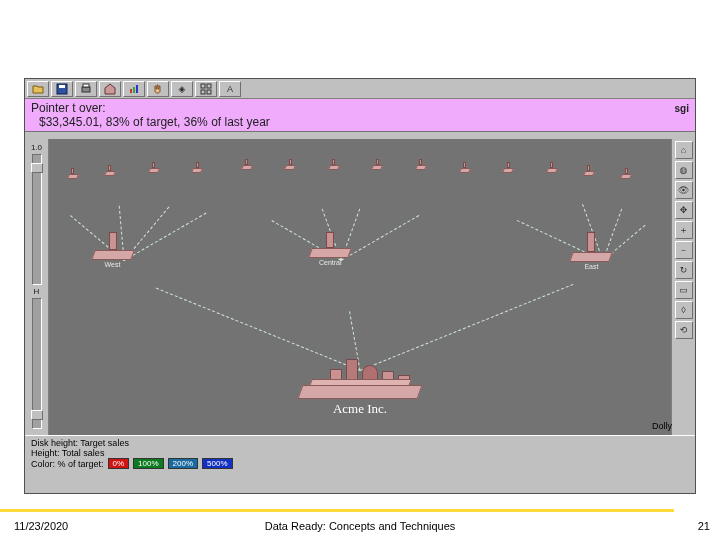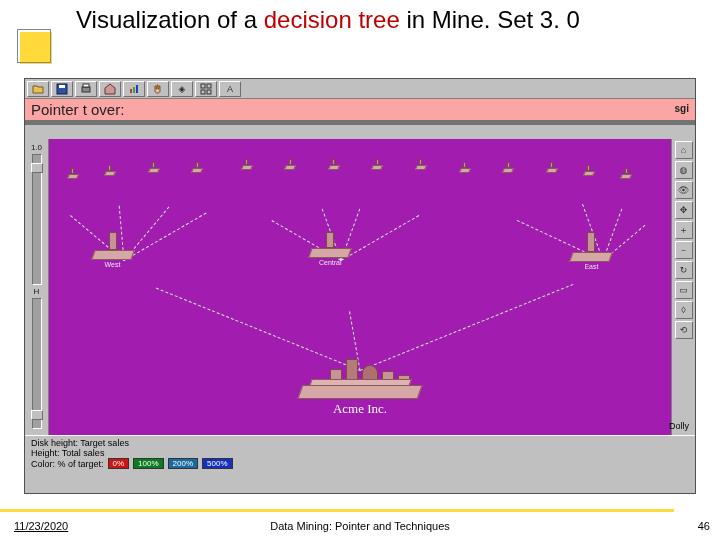--- a/index.html
+++ b/index.html
@@ -12,33 +12,33 @@
   .title-marker::before { content:""; position:absolute; left:-3px; top:-3px; width:32px; height:32px; border:1px solid #888; }
   .title-text { font-size: 24px; color: #000; line-height: 1.15; margin-left: 46px; }
   .title-text .red { color: #c00000; }
 
   .app { position: absolute; top: 78px; left: 24px; width: 672px; height: 416px; background: #c0c0c0; border: 1px solid #505050; font-family: "MS Sans Serif", Arial, sans-serif; font-size: 9px; color: #000; }
 
   .toolbar { height: 20px; background: #c0c0c0; border-bottom: 1px solid #808080; display:flex; align-items:center; padding: 0 2px; gap:2px; }
   .tbtn { width: 22px; height: 16px; background: #c0c0c0; border: 1px solid; border-color: #fff #707070 #707070 #fff; display:flex; align-items:center; justify-content:center; font-size:9px; color:#303030; }
   .tbtn svg { width: 12px; height: 12px; }
 
-  .pointer-panel { background: #fca5a5; padding: 2px 6px 1px 6px; border-bottom: 5px solid #737373; font-size: 15px; line-height: 1.2; }
+  .pointer-panel { background: #f0abfc; padding: 2px 6px 1px 6px; border-bottom: 1px solid #737373; font-size: 12px; line-height: 1.2; }
   .pointer-panel .row1 { font-weight: normal; color:#222; }
   .pointer-panel .row2 { color:#222; padding-left: 8px; }
 
   .brand { position:absolute; top: 24px; right: 6px; font-weight:bold; font-size: 10px; color:#222; }
 
   .viz-row { position: absolute; top: 60px; left: 0; right: 0; bottom: 58px; display:flex; }
   .vslider-col { width: 24px; background:#c0c0c0; border-right:1px solid #808080; display:flex; flex-direction:column; align-items:center; justify-content:space-between; padding:4px 0; }
   .vslider { width: 10px; flex:1; background: #a0a0a0; border:1px solid; border-color:#707070 #fff #fff #707070; margin:2px 0; position:relative; }
   .vslider .thumb { position:absolute; left:-2px; right:-2px; height:10px; top:8px; background:#c0c0c0; border:1px solid; border-color:#fff #707070 #707070 #fff; }
   .vslabel { font-size:8px; color:#111; }
 
-  .viewport { flex:1; background: #a21caf; position:relative; overflow:hidden; }
+  .viewport { flex:1; background: #737373; position:relative; overflow:hidden; }
   .right-tools { width: 24px; background:#c0c0c0; border-left:1px solid #808080; display:flex; flex-direction:column; align-items:center; padding:2px 0; gap:2px; }
   .right-tools .tbtn { width:18px; height:18px; }
 
   .root { position:absolute; left:50%; transform:translateX(-50%); bottom:18px; text-align:center; }
   .root .base { width: 120px; height: 36px; position:relative; }
   .root .base .slab { position:absolute; left:0; bottom:0; width:120px; height:14px; background:#d6a7a7; border:1px solid #8a5a5a; transform: skewX(-20deg); }
   .root .base .slab2 { position:absolute; left:10px; bottom:10px; width:100px; height:10px; background:#e0b3b3; border:1px solid #8a5a5a; transform: skewX(-20deg); }
   .root .buildings { position:absolute; bottom:14px; left:30px; display:flex; gap:4px; align-items:flex-end;}
   .root .buildings .b { width:12px; background:#c99393; border:1px solid #7a4a4a; }
   .root .label { color:#fff; font-family: "Times New Roman", serif; font-size: 13px; margin-top:2px; }
@@ -60,38 +60,32 @@
   .arrow-lbl { font-size:9px; }
   .legend-line { display:flex; align-items:center; gap:4px; font-size:9px; }
   .swatch { display:inline-block; padding:0 4px; color:#fff; font-size:8px; border:1px solid #333; }
   .sw-red { background:#d01414; }
   .sw-green { background:#0c7a20; }
   .sw-teal { background:#1a6aa0; }
   .sw-blue { background:#1330c0; }
 
   .statusbar { position:absolute; left:0; right:0; bottom:0; height:18px; background:#c0c0c0; border-top:1px solid #808080; display:flex; justify-content:space-between; align-items:center; padding:0 4px; font-size:9px;}
   .status-box { border:1px solid; border-color:#707070 #fff #fff #707070; padding:1px 6px; background:#c0c0c0;}
-  .dolly-label { position:absolute; right:6px; bottom:62px; font-size:9px; }
+  .dolly-label { position:absolute; right:23px; bottom:62px; font-size:9px; }
 
   .footer { position:absolute; left:0; right:0; bottom:4px; height:20px; display:flex; align-items:center; justify-content:center; font-size:11px; }
-  .footer .date { position:absolute; left:14px;text-decoration:underline; }
+  .footer .date { position:absolute; left:14px; }
   .footer .pagen { position:absolute; right:10px; }
   .footer-bar { position:absolute; left:0; right:46px; bottom:28px; height:3px; background:#ffda3a; }
 </style>
 </head>
 <body>
 
 <div class="slide">
 
-  <div class="title-block">
-    <div class="title-marker"></div>
-    <div class="title-text">
-      <span>Visualization of a </span><span class="red">decision tree</span><span> in Mine. Set 3. 0</span>
-    </div>
-  </div>
 
   <div class="app">
 
     <div class="toolbar">
       <div class="tbtn">
           <svg viewBox="0 0 12 12">
             <path d="M1 3h4l1 1h5v6H1z" fill="#e6c05a" stroke="#7a5a10"></path>
           </svg>
         </div>
       <div class="tbtn">
@@ -130,20 +124,21 @@
             <rect x="7" y="1" width="4" height="4" fill="none" stroke="#333"></rect>
             <rect x="1" y="7" width="4" height="4" fill="none" stroke="#333"></rect>
             <rect x="7" y="7" width="4" height="4" fill="none" stroke="#333"></rect>
           </svg>
         </div>
       <div class="tbtn">A</div>
     </div>
 
     <div class="pointer-panel">
       <div class="row1">Pointer t over:</div>
+      <div class="row2">$33,345.01, 83% of target, 36% of last year</div>
     </div>
     <div class="brand">sgi</div>
 
     <div class="viz-row">
       <div class="vslider-col">
         <span class="vslabel">1.0</span>
         <div class="vslider">
             <div class="thumb"></div>
           </div>
         <span class="vslabel">H</span>
@@ -293,17 +288,17 @@
         <span class="swatch sw-blue">500%</span>
       </div>
     </div>
 
 
   </div>
 
   <div class="footer-bar"></div>
   <div class="footer">
     <span class="date">11/23/2020</span>
-    <span>Data Mining: Pointer and Techniques</span>
-    <span class="pagen">46</span>
+    <span>Data Ready: Concepts and Techniques</span>
+    <span class="pagen">21</span>
   </div>
 
 </div>
 
 </body></html>

